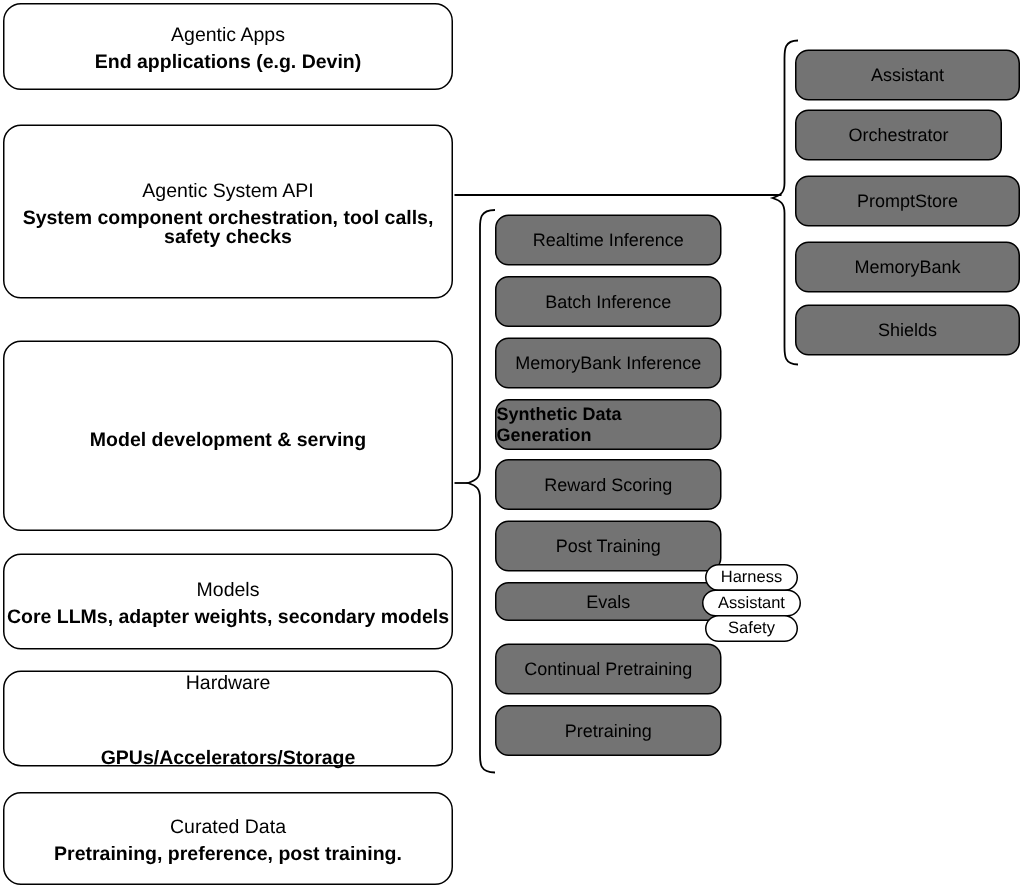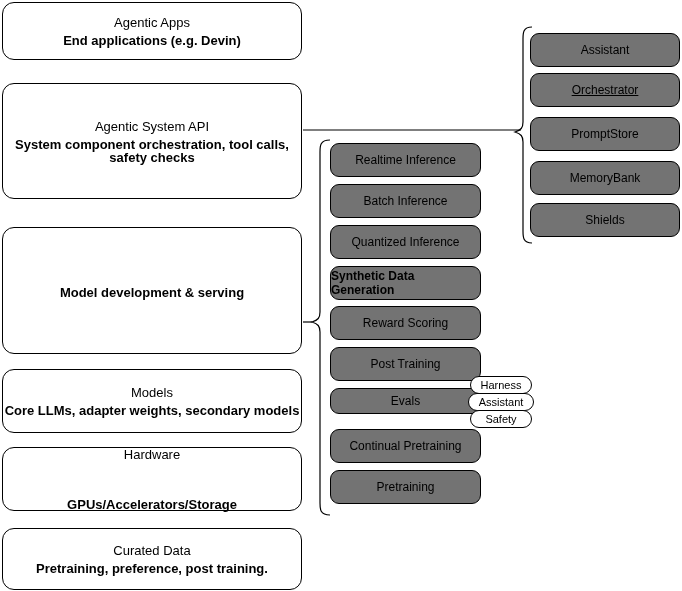--- a/index.html
+++ b/index.html
@@ -133,31 +133,31 @@
     <div class="subtitle">GPUs/Accelerators/Storage</div>
   </div>
 
   <div class="box" style="left:2px; top:528px; width:300px; height:62px;">
     <div class="title">Curated Data</div>
     <div class="subtitle">Pretraining, preference, post training.</div>
   </div>
 
   <div class="pillbox" style="left:330px; top:143px; width:151px; height:34px;">Realtime Inference</div>
   <div class="pillbox" style="left:330px; top:184px; width:151px; height:34px;">Batch Inference</div>
-  <div class="pillbox" style="left:330px; top:225px; width:151px; height:34px;">Quantized Inference</div>
+  <div class="pillbox" style="left:330px; top:225px; width:151px; height:34px;">MemoryBank Inference</div>
   <div class="pillbox" style="left:330px; top:266px; width:151px; height:34px;font-weight:bold;">Synthetic Data Generation</div>
   <div class="pillbox" style="left:330px; top:306px; width:151px; height:34px;">Reward Scoring</div>
   <div class="pillbox" style="left:330px; top:347px; width:151px; height:34px;">Post Training</div>
   <div class="pillbox" style="left:330px; top:388px; width:151px; height:26px;">Evals</div>
   <div class="pillbox" style="left:330px; top:429px; width:151px; height:34px;">Continual Pretraining</div>
   <div class="pillbox" style="left:330px; top:470px; width:151px; height:34px;">Pretraining</div>
 
   <div class="badge" style="left:470px; top:376px; width:62px; height:18px;">Harness</div>
   <div class="badge" style="left:468px; top:393px; width:66px; height:18px;">Assistant</div>
   <div class="badge" style="left:470px; top:410px; width:62px; height:18px;">Safety</div>
 
   <div class="pillbox" style="left:530px; top:33px; width:150px; height:34px;">Assistant</div>
-  <div class="pillbox" style="left:530px; top:73px; width:150px; height:34px;text-decoration:underline;">Orchestrator</div>
+  <div class="pillbox" style="left:530px; top:73px; width:138px; height:34px;">Orchestrator</div>
   <div class="pillbox" style="left:530px; top:117px; width:150px; height:34px;">PromptStore</div>
   <div class="pillbox" style="left:530px; top:161px; width:150px; height:34px;">MemoryBank</div>
   <div class="pillbox" style="left:530px; top:203px; width:150px; height:34px;">Shields</div>
 
 </div>
 
 </body></html>

